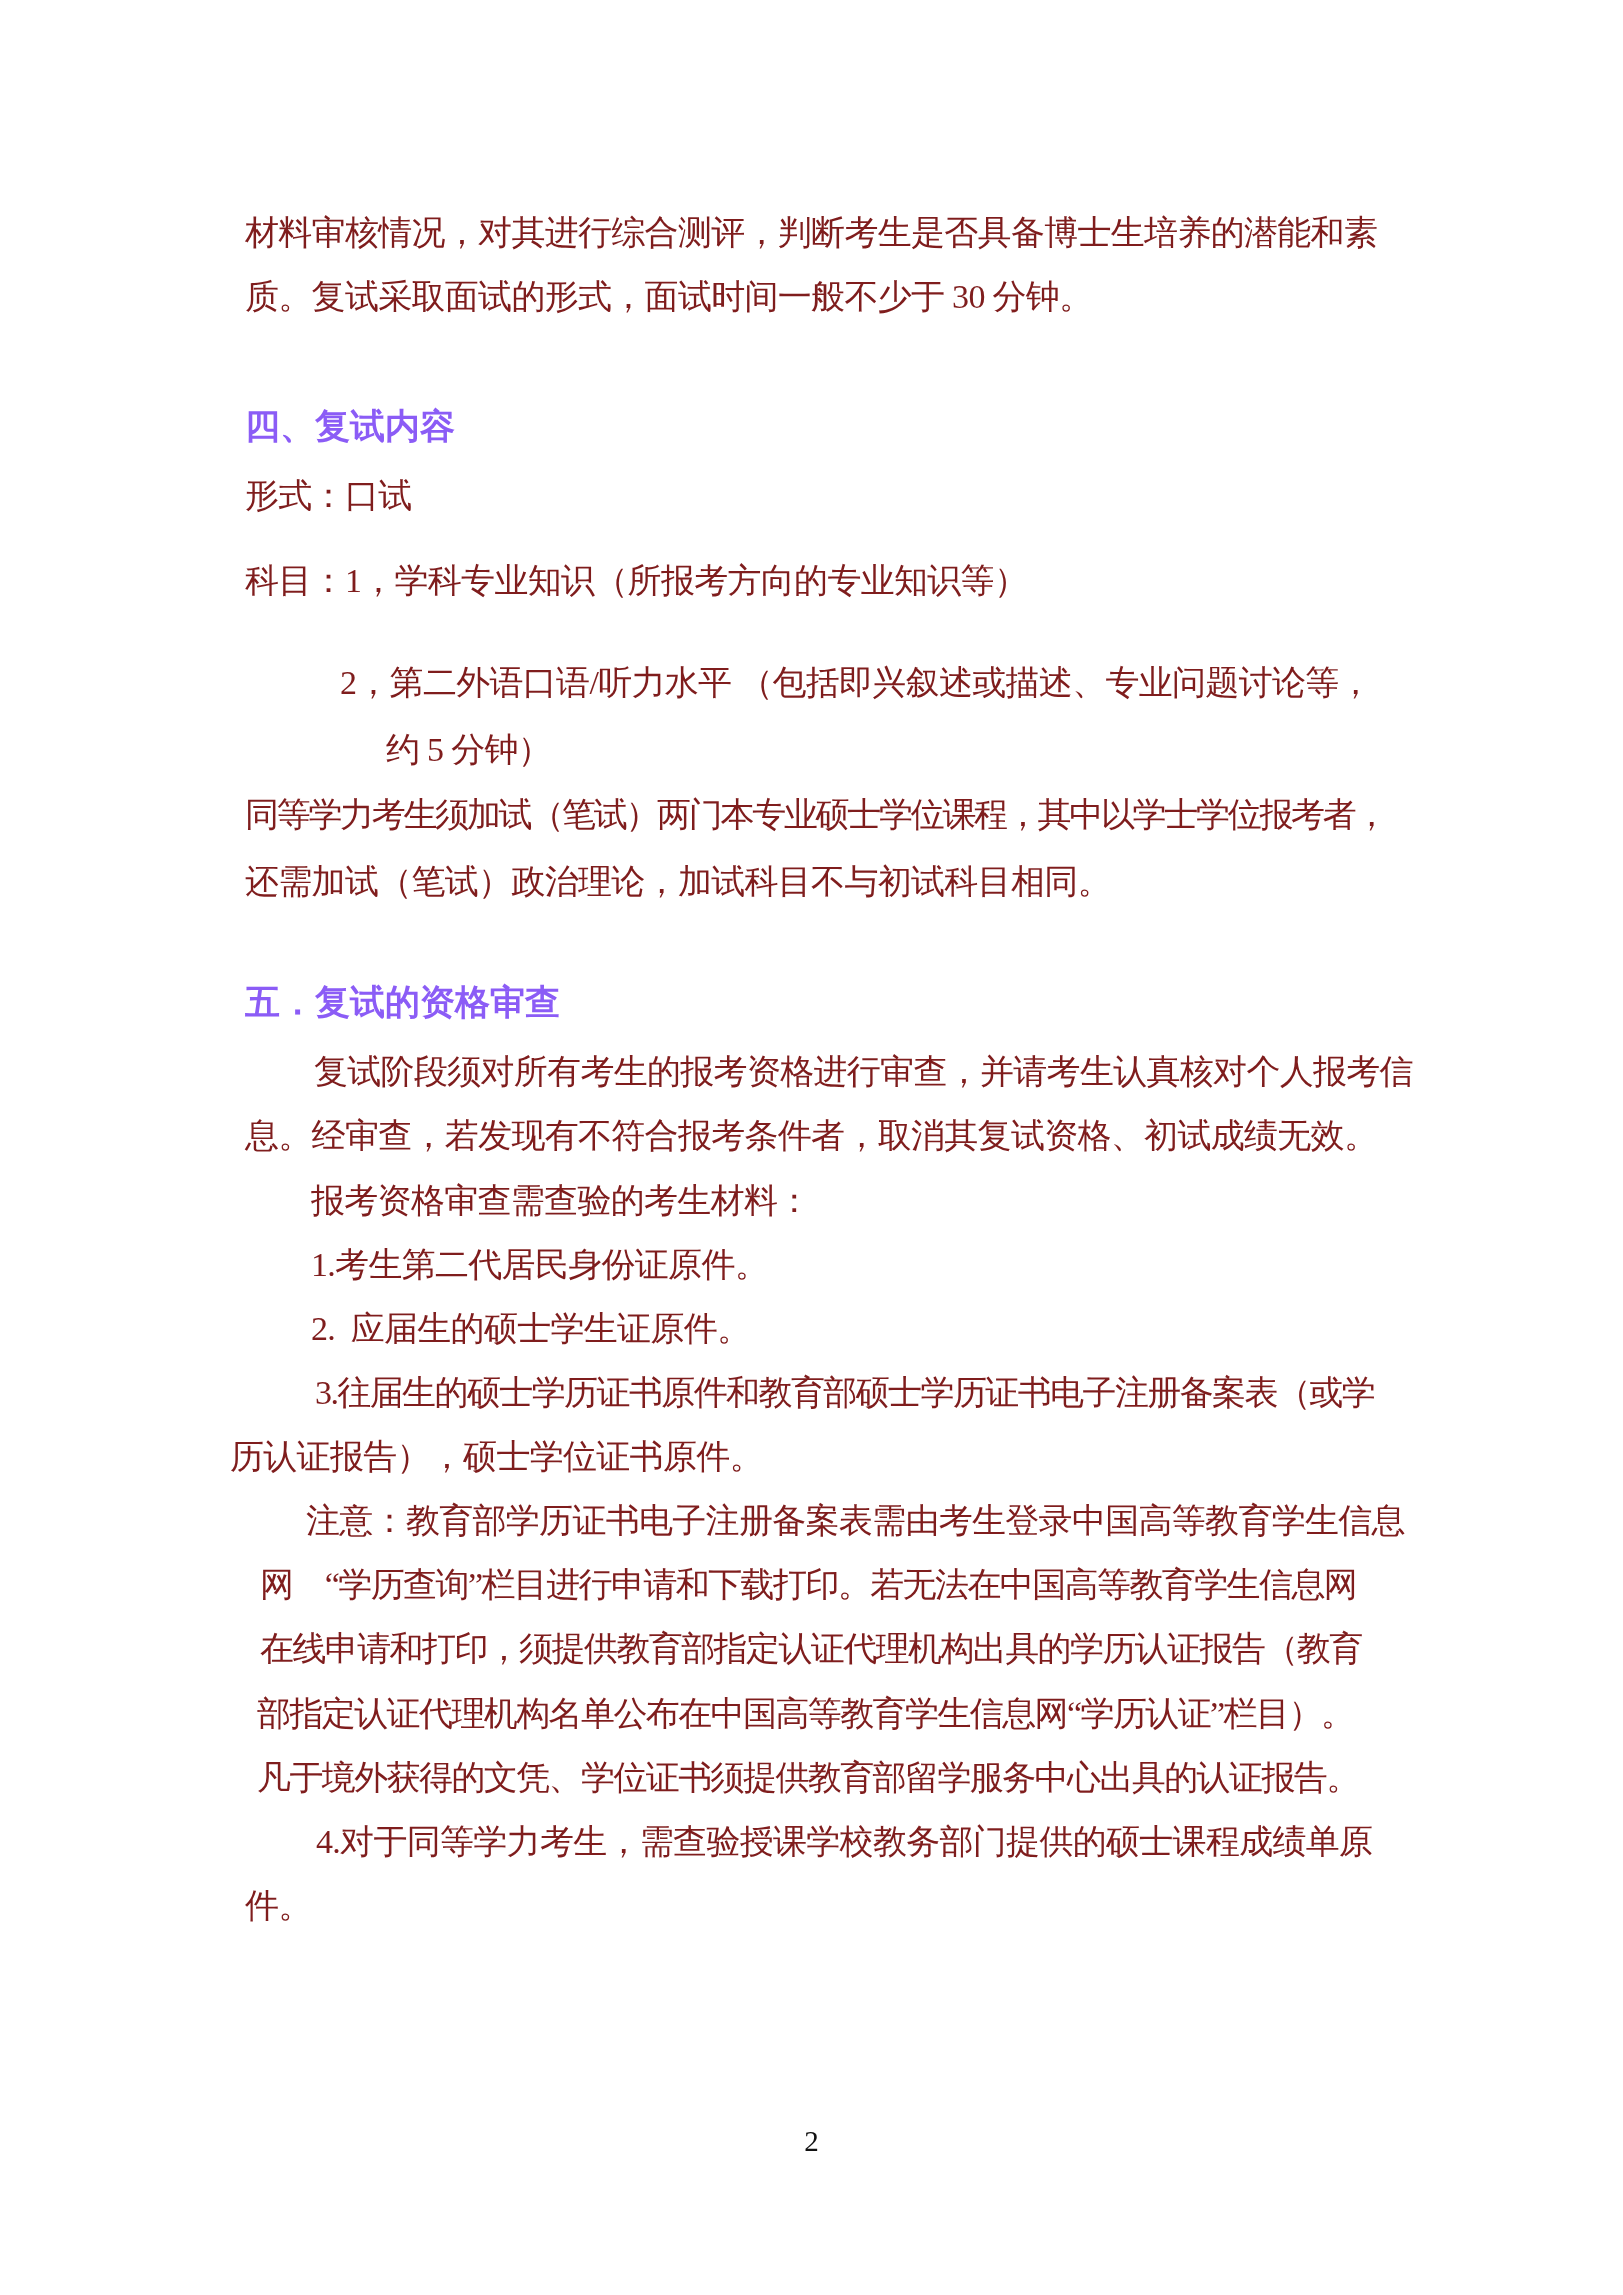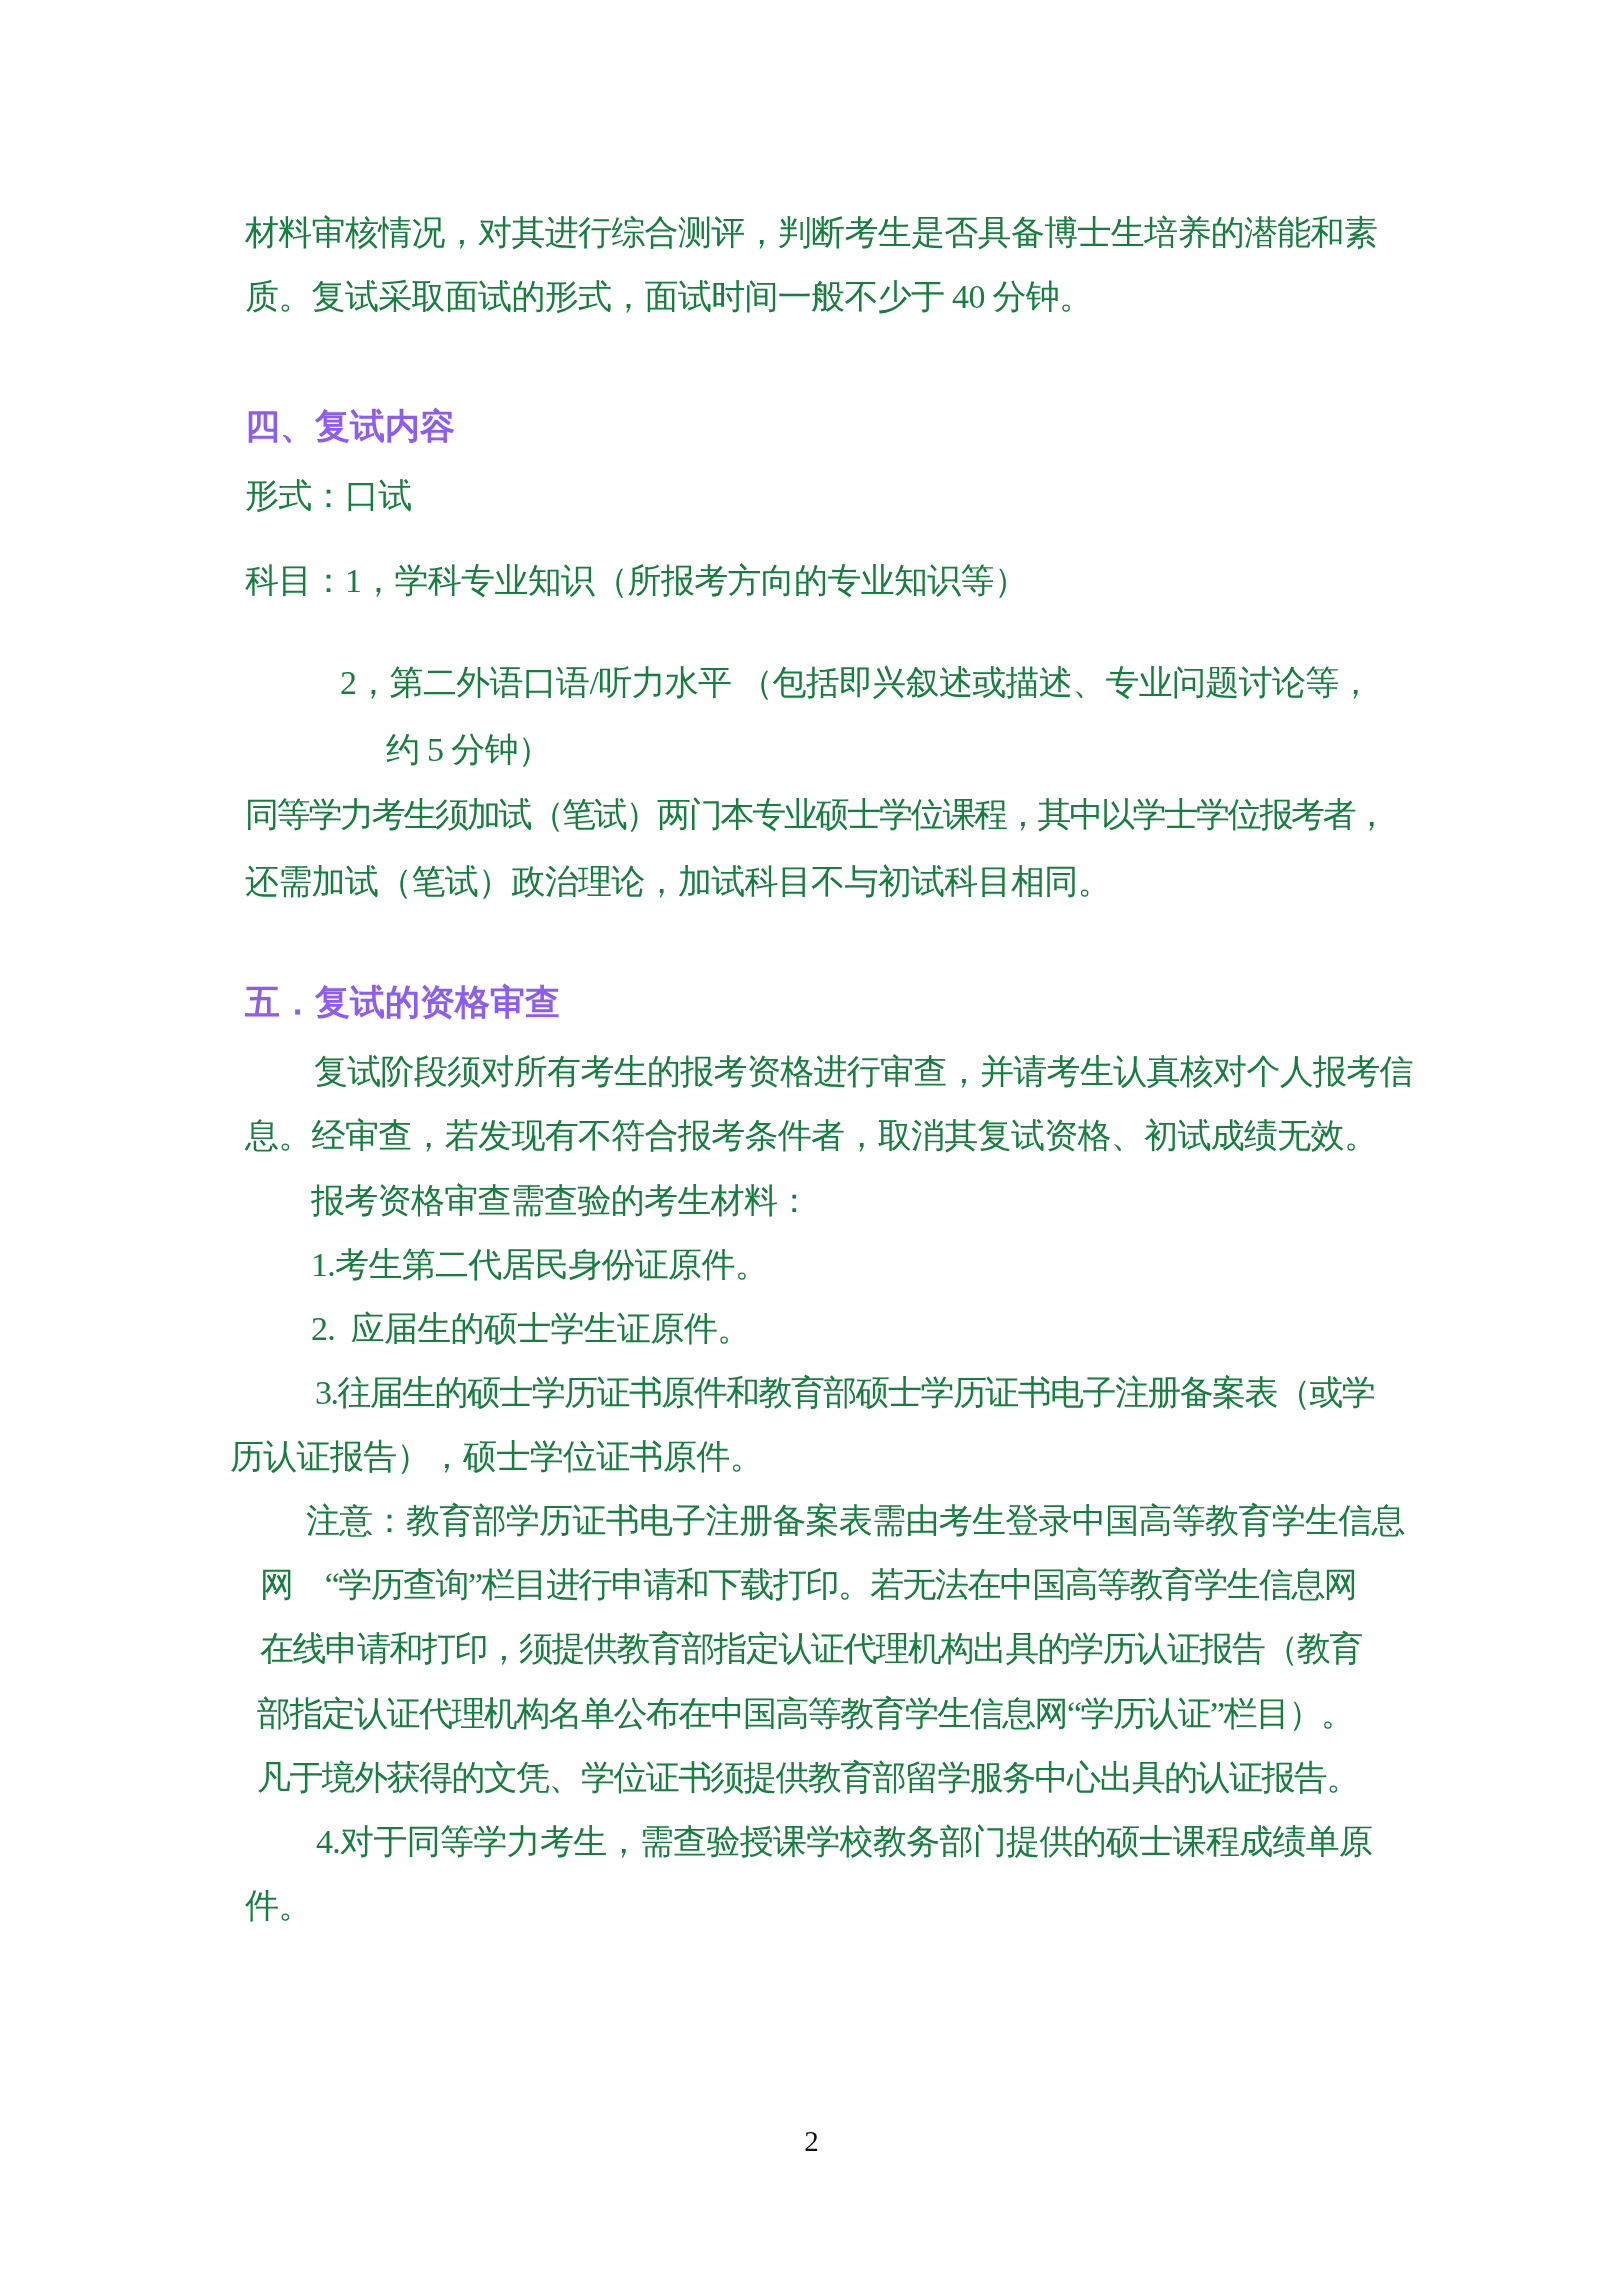--- a/index.html
+++ b/index.html
@@ -8,21 +8,21 @@
     width:1623px;
     height:2295px;
     background:#ffffff;
     overflow:hidden;
   }
   .ln{
     position:absolute;
     font-family:"Liberation Serif","DejaVu Serif",serif;
     font-size:34px;
     line-height:43px;
-    color:#15803d;
+    color:#7f1d1d;
     letter-spacing:-0.7px;
     white-space:pre;
   }
   .hd{
     font-family:"Liberation Sans","DejaVu Sans",sans-serif;
     font-weight:700;
     font-size:35px;
     color:#8b5cf6;
     letter-spacing:0;
   }
@@ -34,21 +34,21 @@
     font-size:29px;
     color:#111111;
   }
 </style>
 </head>
 <body>
 
 <div class="page">
 
   <div class="ln" style="top:211px;left:245px;">材料审核情况，对其进行综合测评，判断考生是否具备博士生培养的潜能和素</div>
-  <div class="ln" style="top:275px;left:245px;">质。复试采取面试的形式，面试时间一般不少于 40 分钟。</div>
+  <div class="ln" style="top:275px;left:245px;">质。复试采取面试的形式，面试时间一般不少于 30 分钟。</div>
 
   <div class="ln hd" style="top:404px;left:245px;">四、复试内容</div>
 
   <div class="ln" style="top:474px;left:245px;">形式：口试</div>
   <div class="ln" style="top:543px;left:245px;margin-top:16px;">科目：1，学科专业知识（所报考方向的专业知识等）</div>
 
   <div class="ln" style="top:661px;left:340px;">2，第二外语口语/听力水平 （包括即兴叙述或描述、专业问题讨论等，</div>
   <div class="ln" style="top:728px;left:386px;">约 5 分钟）</div>
 
   <div class="ln t2" style="top:793px;left:245px;">同等学力考生须加试（笔试）两门本专业硕士学位课程，其中以学士学位报考者，</div>

